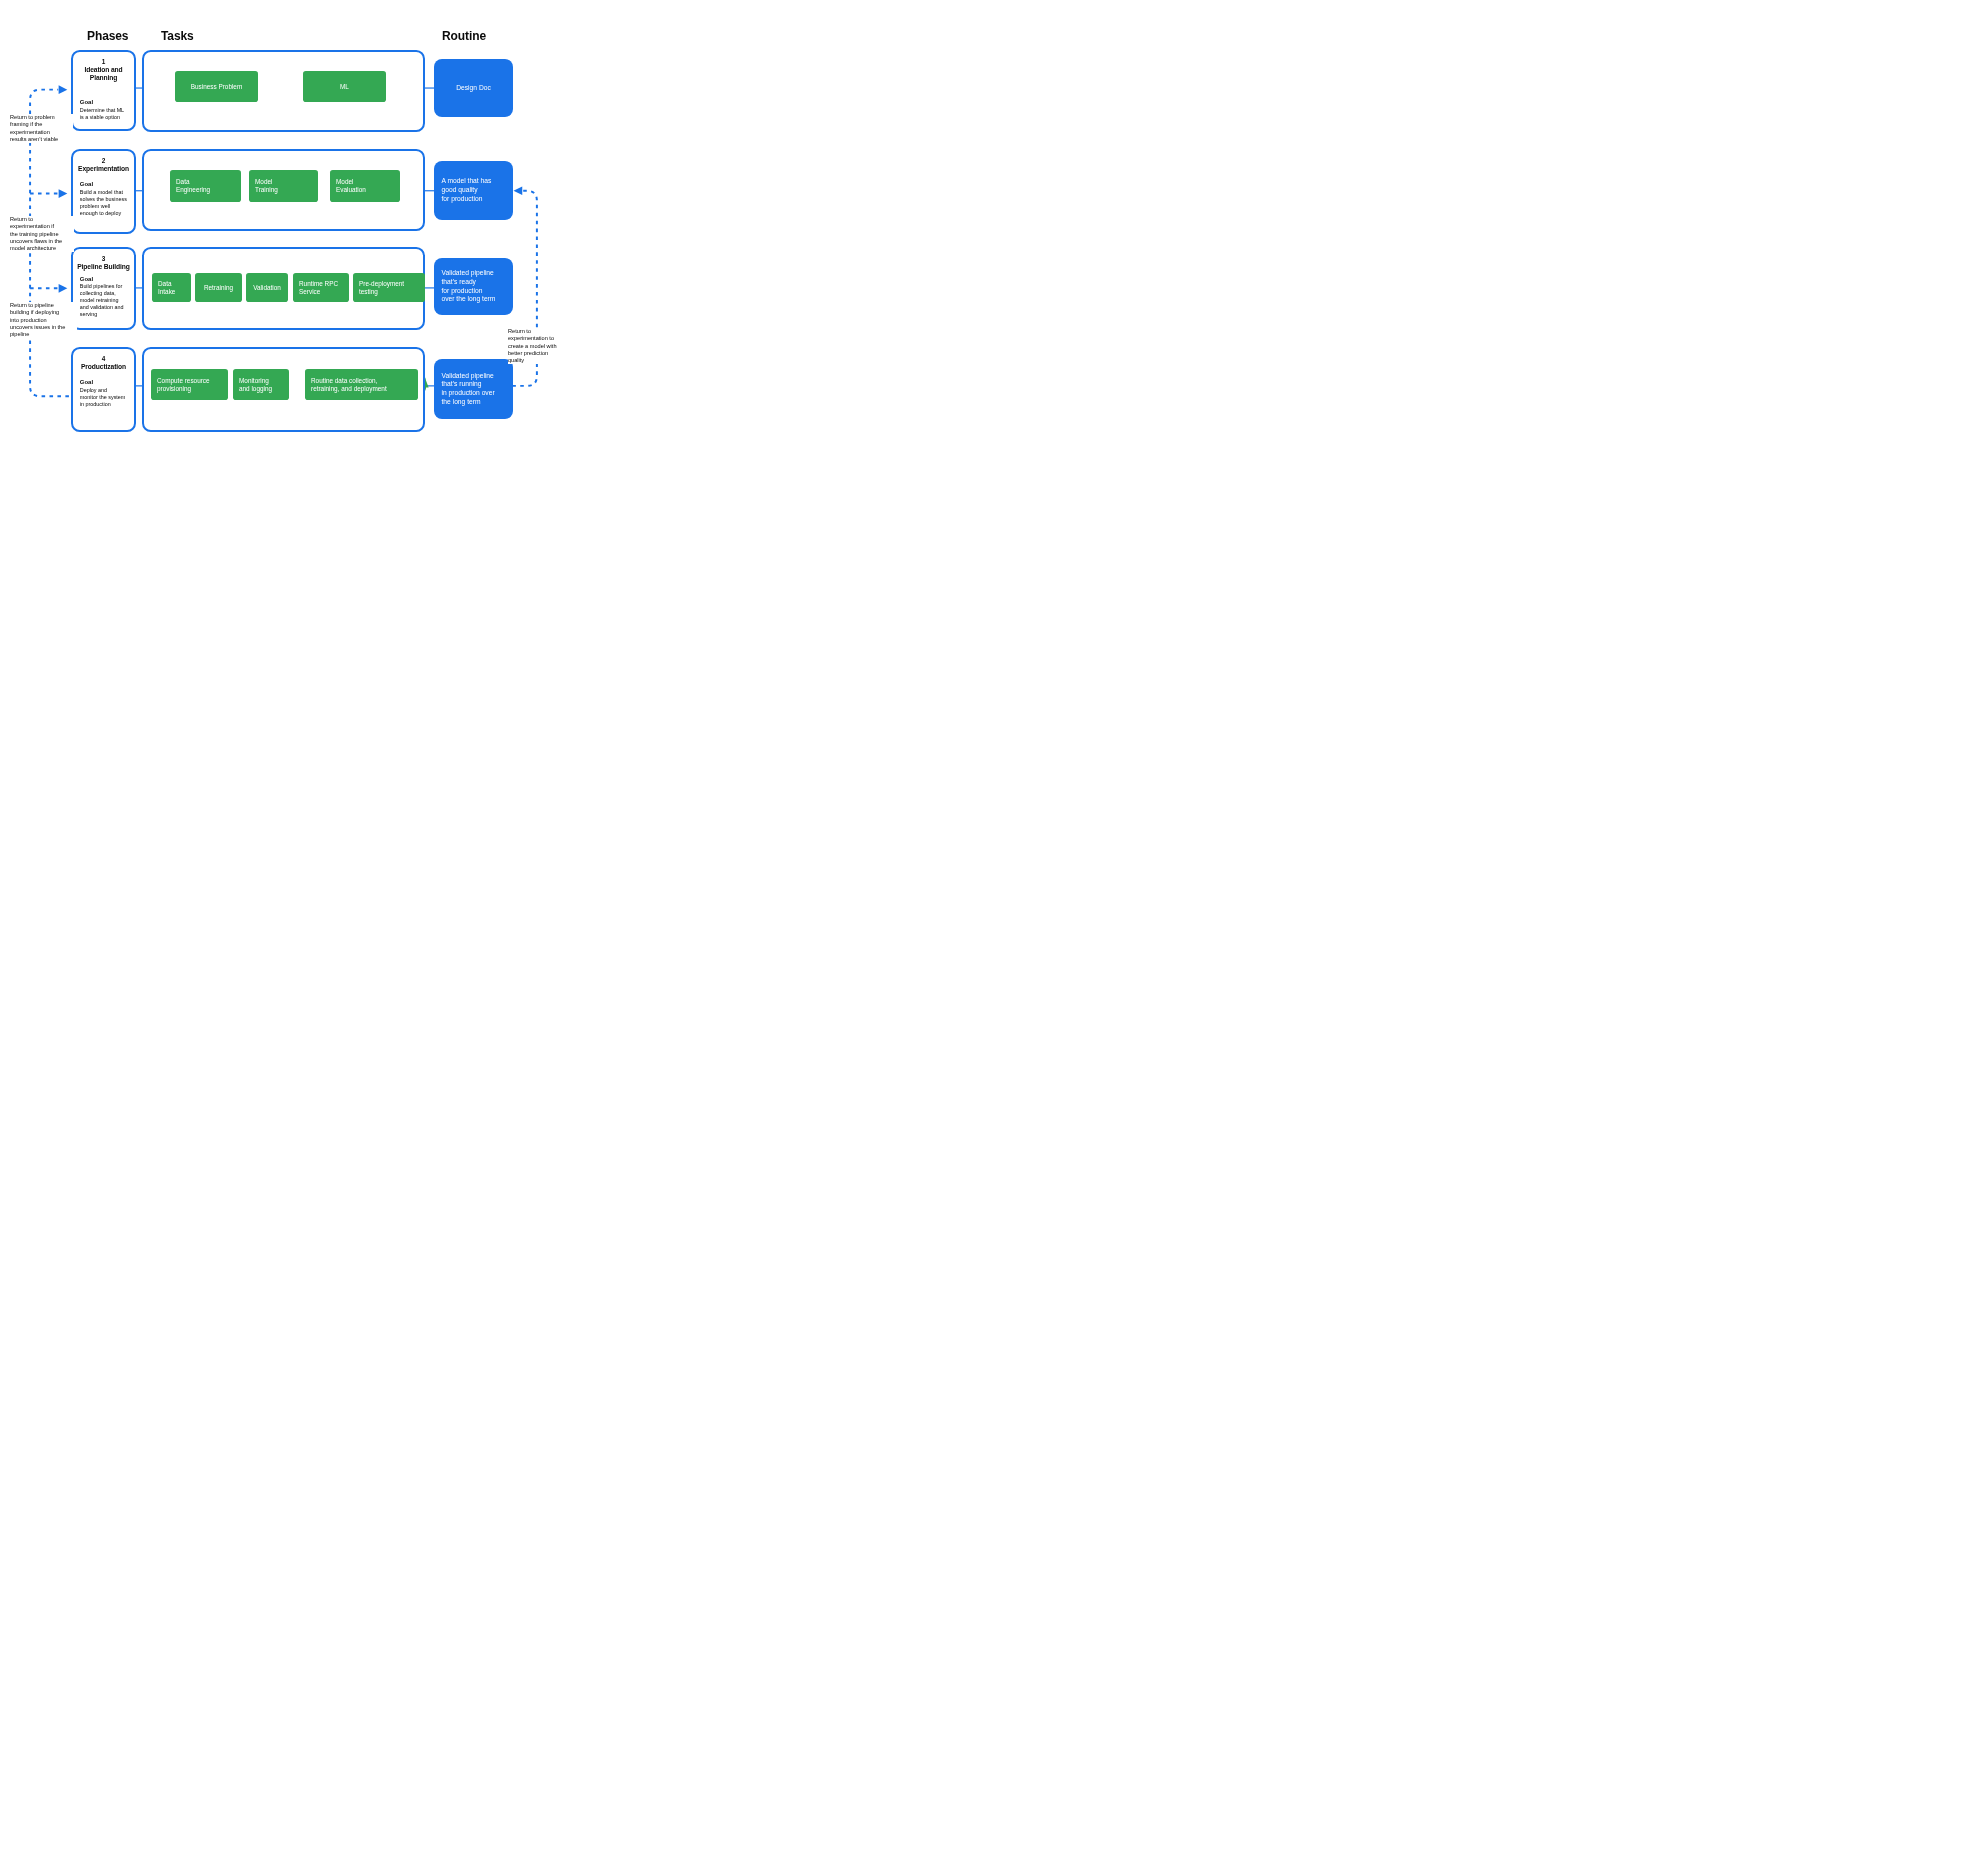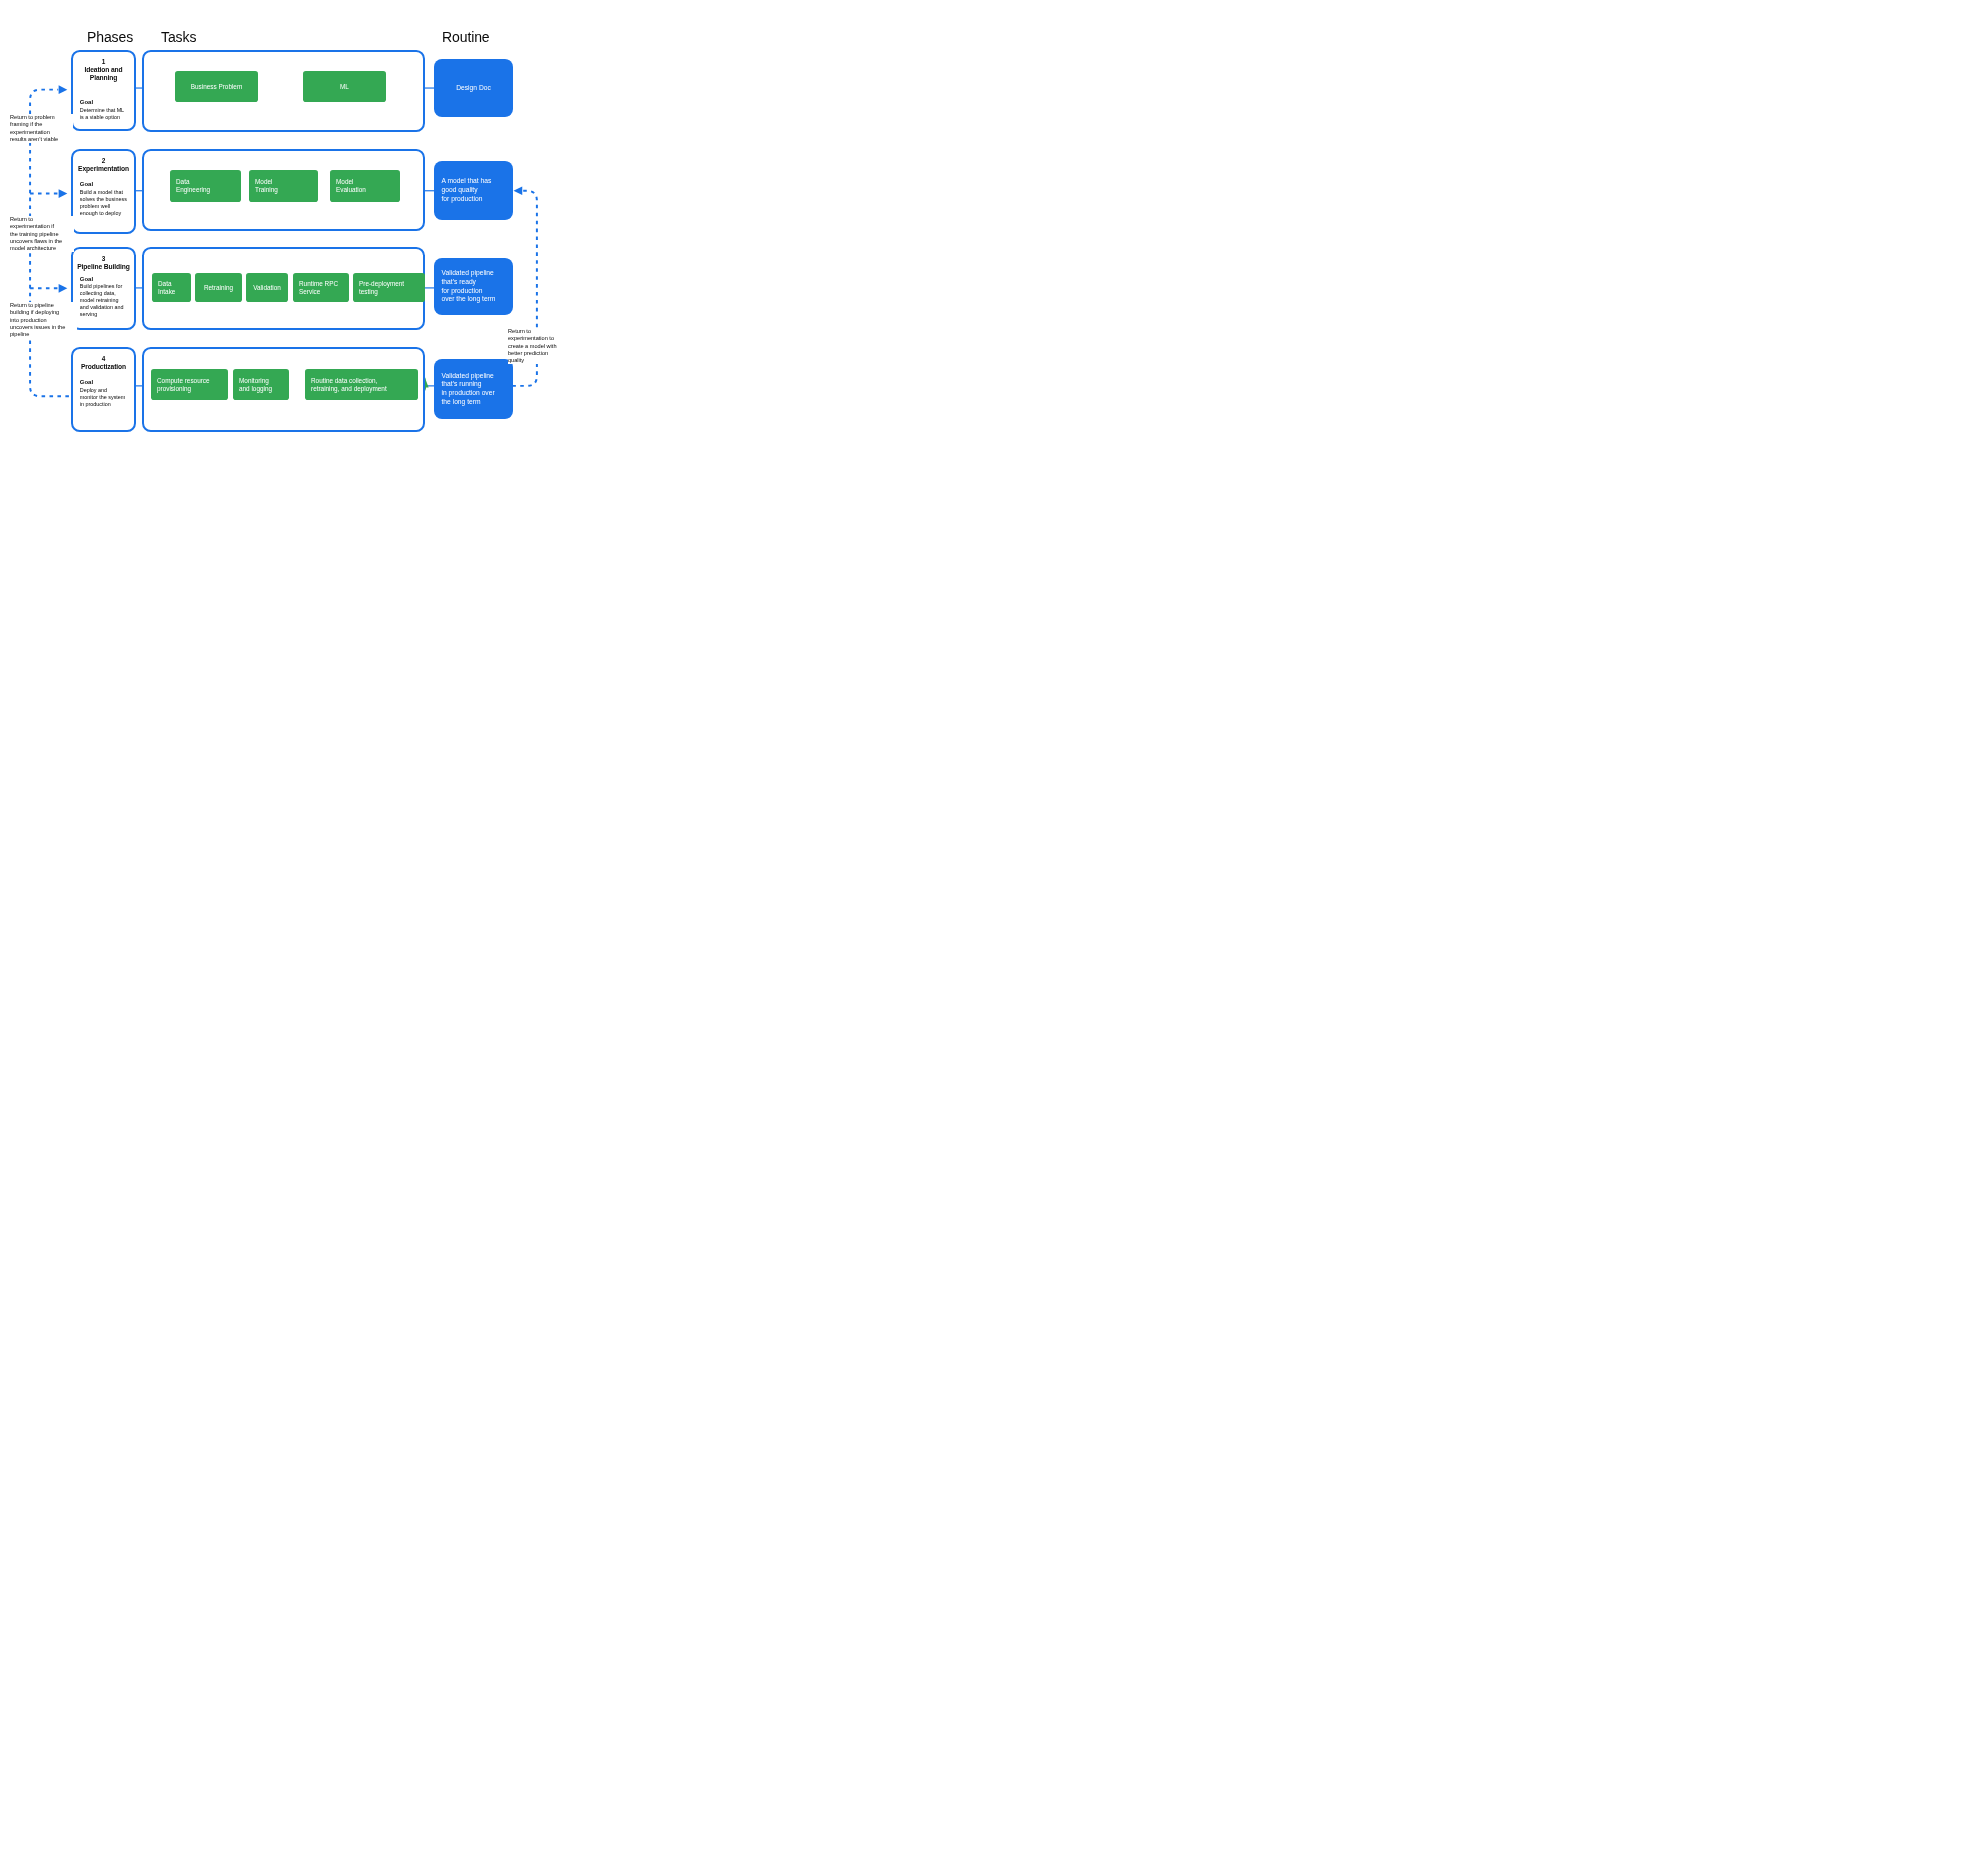--- a/index.html
+++ b/index.html
@@ -7,21 +7,21 @@
     position:relative;
     width:563px;height:464px;
     background:#ffffff;
     font-family:"Liberation Sans", sans-serif;
     color:#0b0b0b;
     overflow:hidden;
   }
   .layer{position:absolute;left:0;top:0;pointer-events:none;}
   .col-header{
     position:absolute;
-    font-weight:normal;font-size:14px;letter-spacing:-0.1px;padding-left:15px;
+    font-weight:bold;font-size:12px;letter-spacing:-0.1px;padding-left:15px;
   }
   
   .phase{
     position:absolute;left:71px;width:65px;
     background:#fff;border:2.8px solid #1A73E8;border-radius:8.7px;
     box-sizing:border-box;
     display:flex;flex-direction:column;align-items:center;
     padding:4px 1.2px 3.2px 1.2px;
   }
   .phase-number{font-weight:bold;font-size:6.4px;margin-top:2px;}

